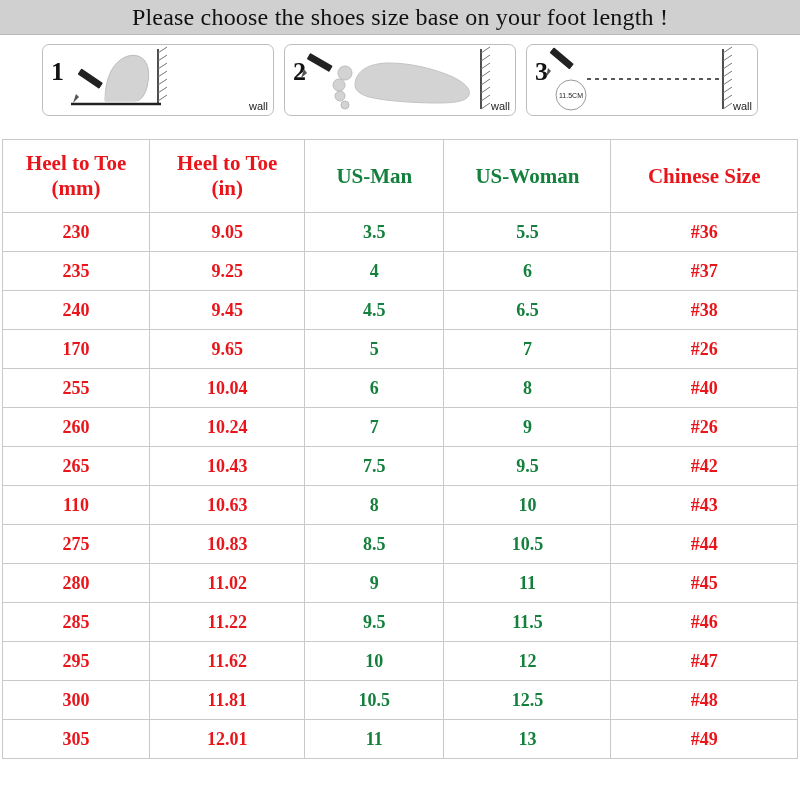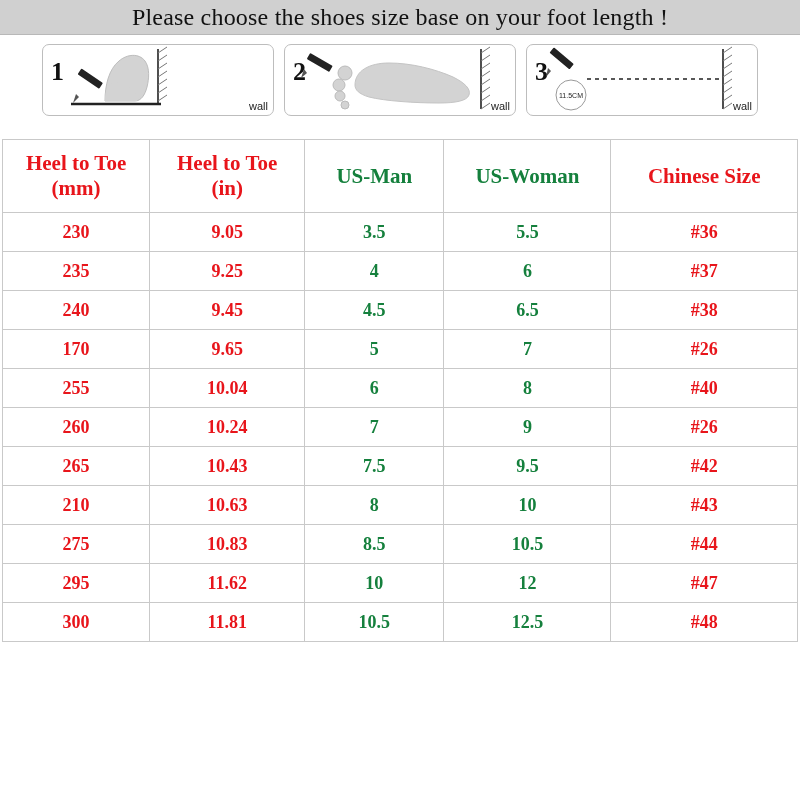--- a/index.html
+++ b/index.html
@@ -285,44 +285,65 @@
           <td class="c-red">#26</td>
         </tr>
         <tr>
           <td class="c-red">265</td>
           <td class="c-red">10.43</td>
           <td class="c-black">7.5</td>
           <td class="c-black">9.5</td>
           <td class="c-red">#42</td>
         </tr>
         <tr>
-          <td class="c-red">210</td>
+          <td class="c-red">110</td>
           <td class="c-red">10.63</td>
           <td class="c-black">8</td>
           <td class="c-black">10</td>
           <td class="c-red">#43</td>
         </tr>
         <tr>
           <td class="c-red">275</td>
           <td class="c-red">10.83</td>
           <td class="c-black">8.5</td>
           <td class="c-black">10.5</td>
           <td class="c-red">#44</td>
         </tr>
         <tr>
+          <td class="c-red">280</td>
+          <td class="c-red">11.02</td>
+          <td class="c-black">9</td>
+          <td class="c-black">11</td>
+          <td class="c-red">#45</td>
+        </tr>
+        <tr>
+          <td class="c-red">285</td>
+          <td class="c-red">11.22</td>
+          <td class="c-black">9.5</td>
+          <td class="c-black">11.5</td>
+          <td class="c-red">#46</td>
+        </tr>
+        <tr>
           <td class="c-red">295</td>
           <td class="c-red">11.62</td>
           <td class="c-black">10</td>
           <td class="c-black">12</td>
           <td class="c-red">#47</td>
         </tr>
         <tr>
           <td class="c-red">300</td>
           <td class="c-red">11.81</td>
           <td class="c-black">10.5</td>
           <td class="c-black">12.5</td>
           <td class="c-red">#48</td>
         </tr>
+        <tr>
+          <td class="c-red">305</td>
+          <td class="c-red">12.01</td>
+          <td class="c-black">11</td>
+          <td class="c-black">13</td>
+          <td class="c-red">#49</td>
+        </tr>
       </tbody>
     </table>
   </div>
 
 </div>
 
 </body></html>

